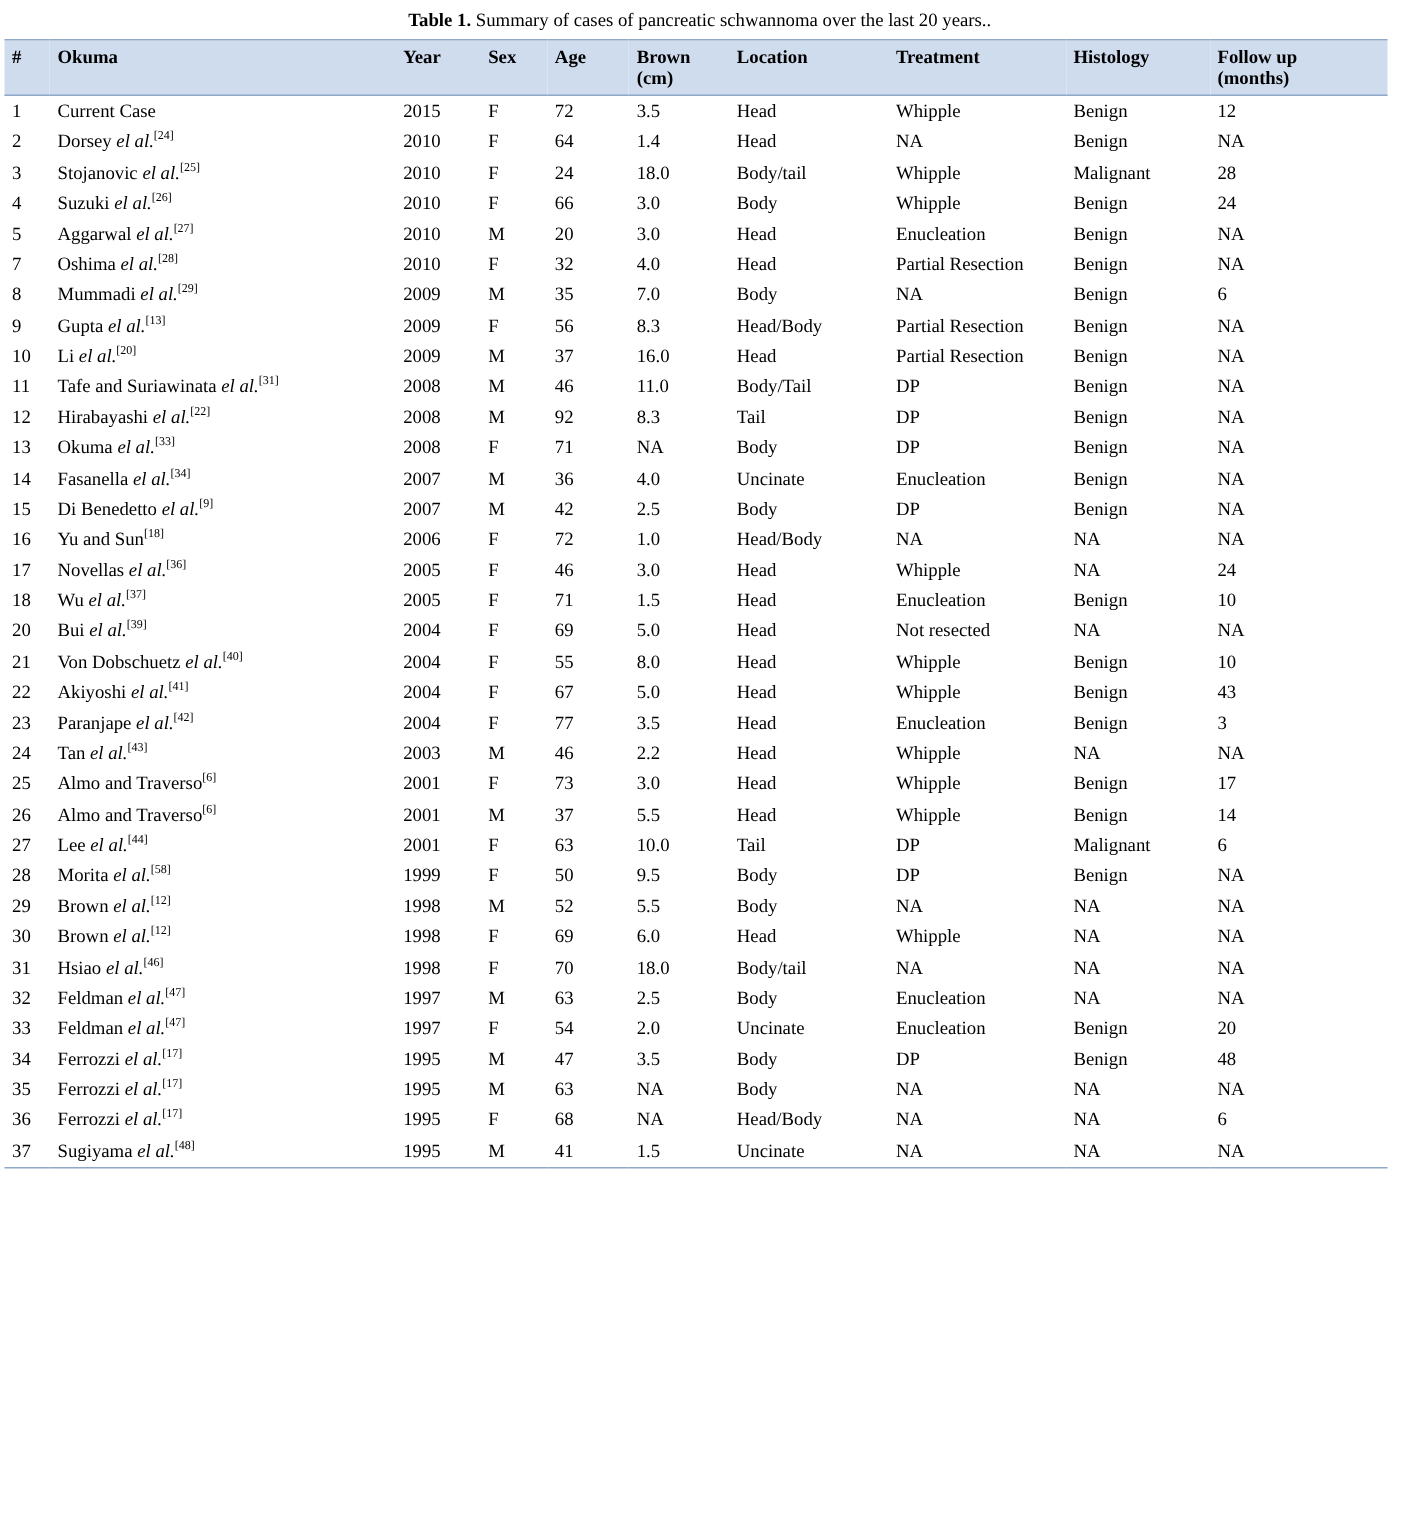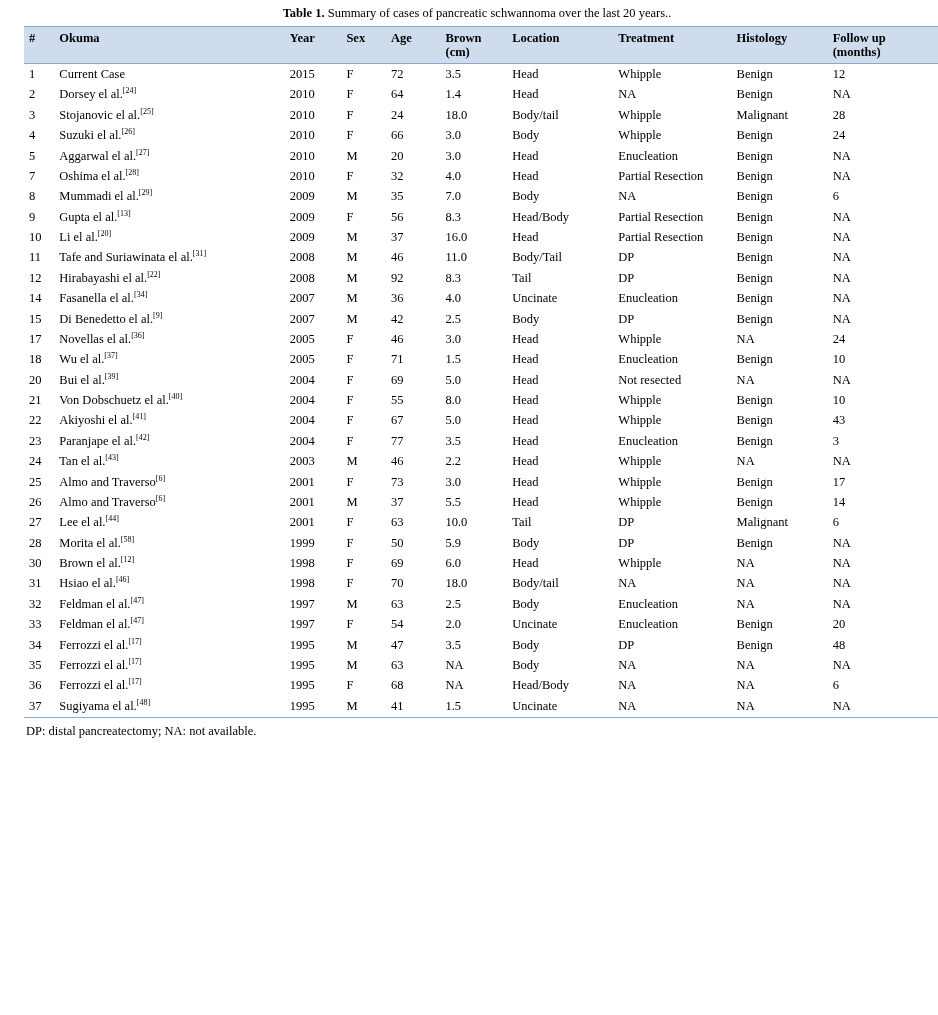--- a/index.html
+++ b/index.html
@@ -11,21 +11,21 @@
     width: 938px;
     height: 1015px;
     font-family: "Liberation Serif", serif;
     color: #000000;
     overflow: hidden;
   }
   .page {
     width: 938px;
     height: 1015px;
     box-sizing: border-box;
-    padding: 4px 8px 0 24px;
+    padding: 4px 8px 0 3px;
     position: relative;
   }
   .caption {
     text-align: center;
     font-size: 12.5px;
     font-family: "Liberation Serif", serif;
     margin: 2px 0 5px 0;
     line-height: 1.2;
   }
   .caption .cap-label {
@@ -66,20 +66,21 @@
   .c-year   { width: 56px; }
   .c-sex    { width: 44px; }
   .c-age    { width: 54px; }
   .c-size   { width: 66px; }
   .c-loc    { width: 105px; }
   .c-treat  { width: 117px; }
   .c-hist   { width: 95px; }
   .c-follow { width: 117px; }
 
   .etal {
+    font-style: italic;
   }
   sup {
     font-size: 8px;
     vertical-align: super;
     line-height: 0;
   }
   .footnote {
     font-size: 12.5px;
     margin-top: 6px;
     padding-left: 2px;
@@ -272,20 +273,32 @@
           <td>2008</td>
           <td>M</td>
           <td>92</td>
           <td>8.3</td>
           <td>Tail</td>
           <td>DP</td>
           <td>Benign</td>
           <td>NA</td>
         </tr>
         <tr>
+          <td>13</td>
+          <td><span>Okuma</span> <span class="etal">el al.</span><sup>[33]</sup></td>
+          <td>2008</td>
+          <td>F</td>
+          <td>71</td>
+          <td>NA</td>
+          <td>Body</td>
+          <td>DP</td>
+          <td>Benign</td>
+          <td>NA</td>
+        </tr>
+        <tr>
           <td>14</td>
           <td><span>Fasanella</span> <span class="etal">el al.</span><sup>[34]</sup></td>
           <td>2007</td>
           <td>M</td>
           <td>36</td>
           <td>4.0</td>
           <td>Uncinate</td>
           <td>Enucleation</td>
           <td>Benign</td>
           <td>NA</td>
@@ -296,20 +309,32 @@
           <td>2007</td>
           <td>M</td>
           <td>42</td>
           <td>2.5</td>
           <td>Body</td>
           <td>DP</td>
           <td>Benign</td>
           <td>NA</td>
         </tr>
         <tr>
+          <td>16</td>
+          <td><span>Yu and Sun</span><sup>[18]</sup></td>
+          <td>2006</td>
+          <td>F</td>
+          <td>72</td>
+          <td>1.0</td>
+          <td>Head/Body</td>
+          <td>NA</td>
+          <td>NA</td>
+          <td>NA</td>
+        </tr>
+        <tr>
           <td>17</td>
           <td><span>Novellas</span> <span class="etal">el al.</span><sup>[36]</sup></td>
           <td>2005</td>
           <td>F</td>
           <td>46</td>
           <td>3.0</td>
           <td>Head</td>
           <td>Whipple</td>
           <td>NA</td>
           <td>24</td>
@@ -421,24 +446,36 @@
           <td>DP</td>
           <td>Malignant</td>
           <td>6</td>
         </tr>
         <tr>
           <td>28</td>
           <td><span>Morita</span> <span class="etal">el al.</span><sup>[58]</sup></td>
           <td>1999</td>
           <td>F</td>
           <td>50</td>
-          <td>5.9</td>
-          <td>Body</td>
-          <td>DP</td>
-          <td>Benign</td>
+          <td>9.5</td>
+          <td>Body</td>
+          <td>DP</td>
+          <td>Benign</td>
+          <td>NA</td>
+        </tr>
+        <tr>
+          <td>29</td>
+          <td><span>Brown</span> <span class="etal">el al.</span><sup>[12]</sup></td>
+          <td>1998</td>
+          <td>M</td>
+          <td>52</td>
+          <td>5.5</td>
+          <td>Body</td>
+          <td>NA</td>
+          <td>NA</td>
           <td>NA</td>
         </tr>
         <tr>
           <td>30</td>
           <td><span>Brown</span> <span class="etal">el al.</span><sup>[12]</sup></td>
           <td>1998</td>
           <td>F</td>
           <td>69</td>
           <td>6.0</td>
           <td>Head</td>
@@ -526,15 +563,14 @@
           <td>41</td>
           <td>1.5</td>
           <td>Uncinate</td>
           <td>NA</td>
           <td>NA</td>
           <td>NA</td>
         </tr>
       </tbody>
   </table>
 
-  <div class="footnote">DP: distal pancreatectomy; NA: not available.</div>
 
 </div>
 
 </body></html>

